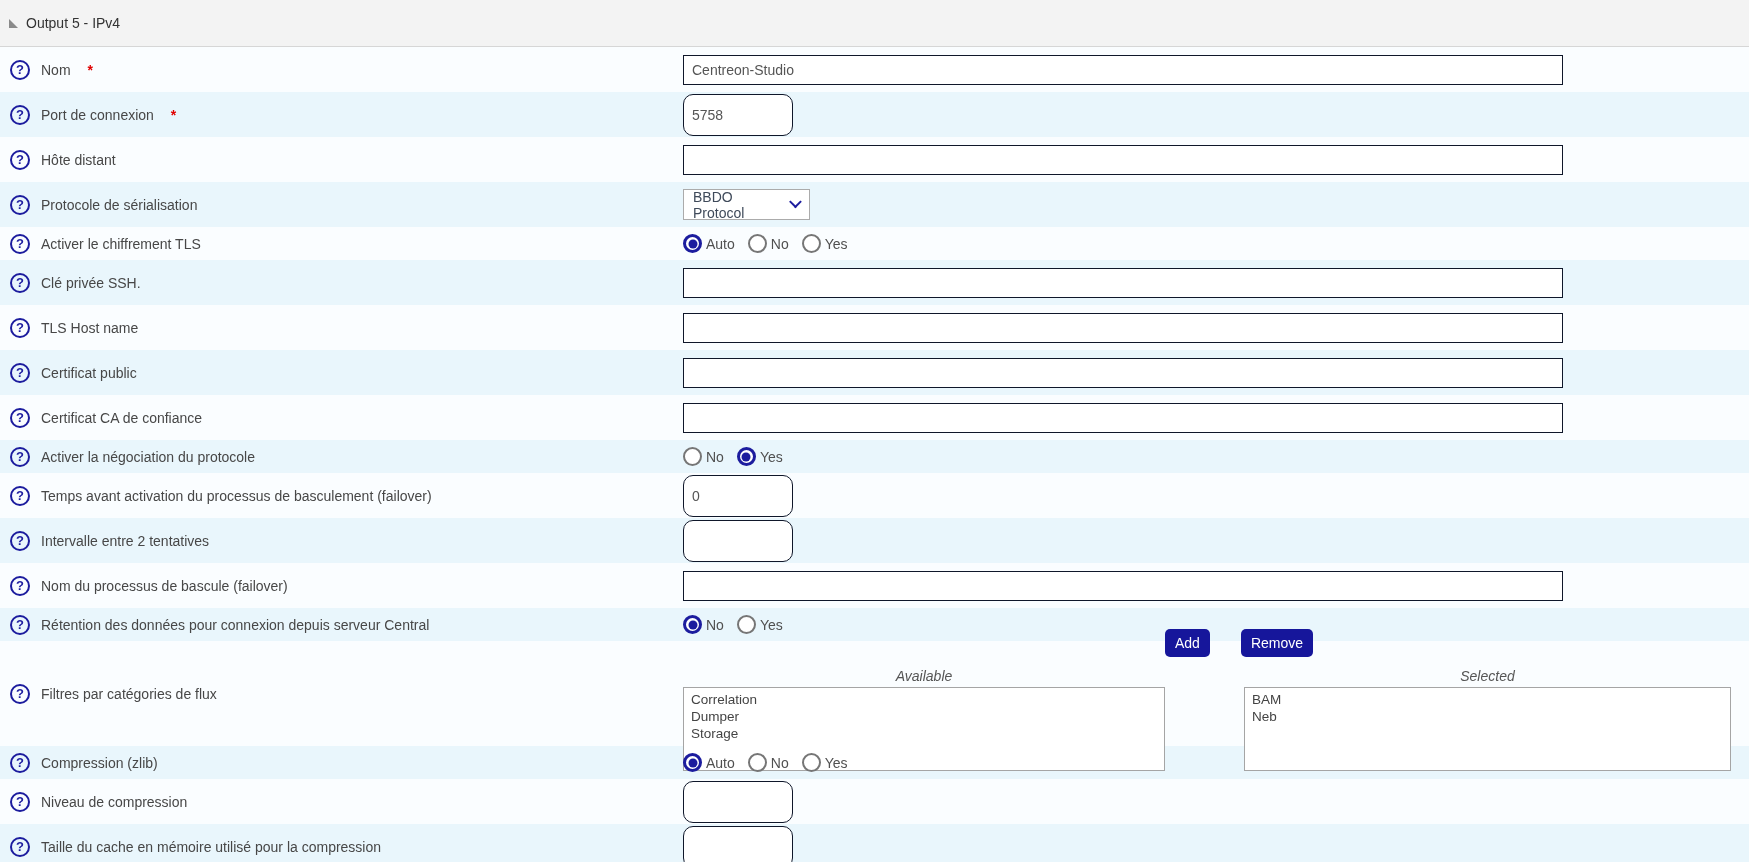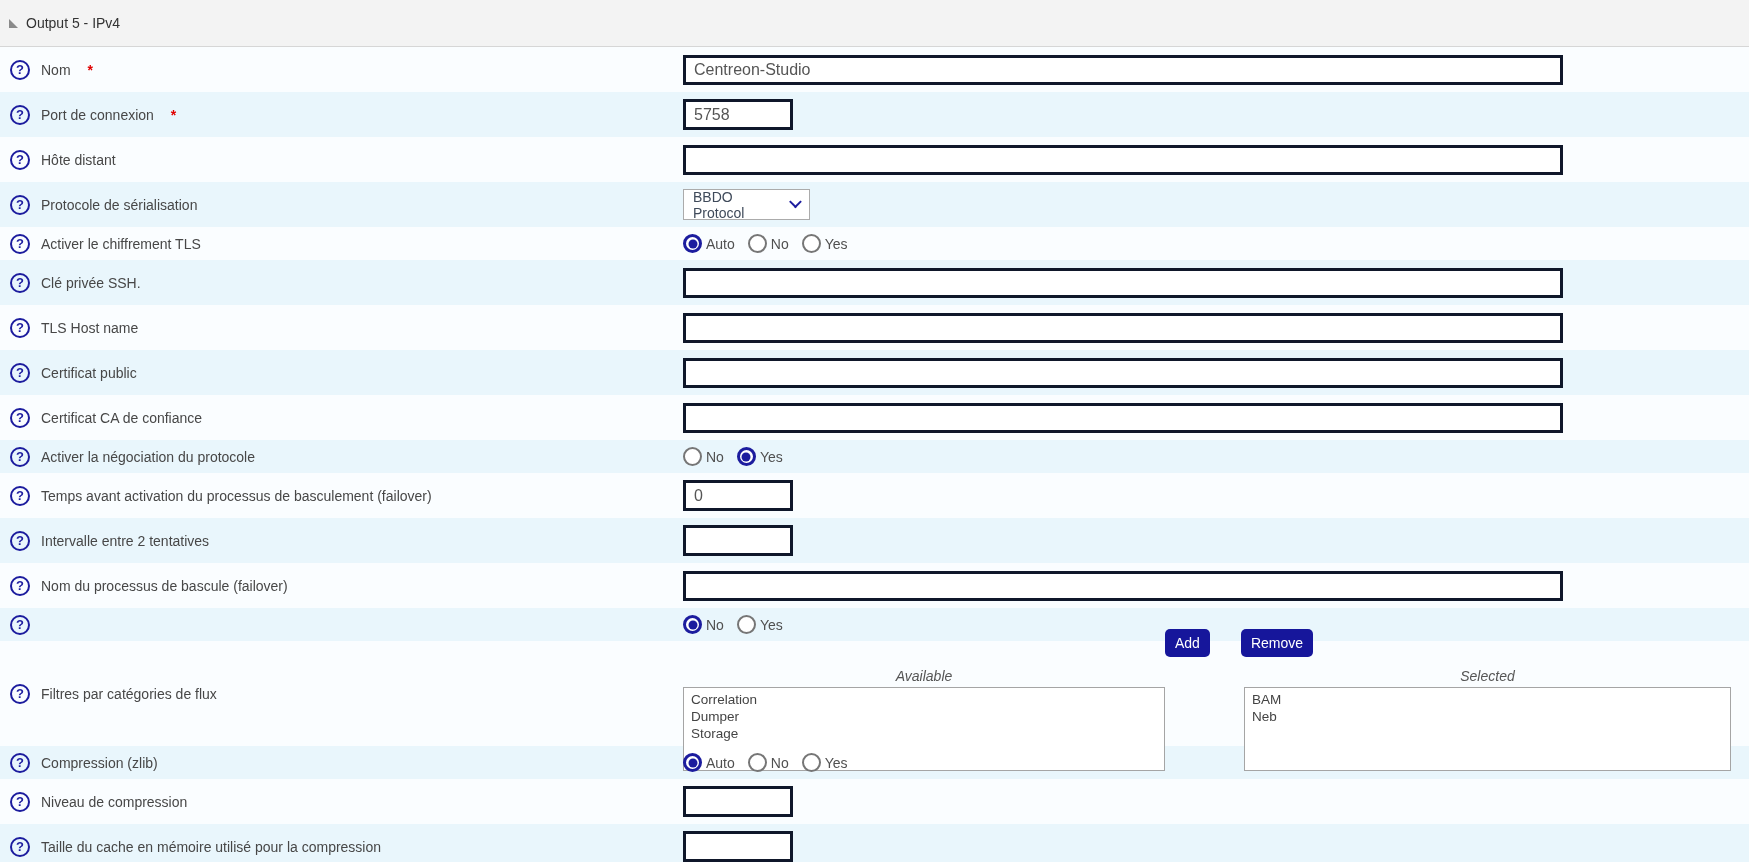--- a/index.html
+++ b/index.html
@@ -34,25 +34,25 @@
     color: #1c1c9e; font-weight: bold; font-size: 13px; line-height: 16px;
     text-align: center; cursor: pointer; background: transparent;
   }
   .lbl { color: #474747; }
   .req { color: #e00000; margin-left: 6px; font-weight: bold; }
 
   .field-cell { flex: 1 1 auto; display: flex; align-items: center; }
 
   
   .ti {
-    height: 30px; border: 3px solid #0f172a; background: #fff; color: #555;
-    font-family: "Liberation Sans", sans-serif; font-size: 16px; padding: 0 8px; outline: none;
+    height: 30px; border: 1px solid #0f172a; background: #fff; color: #555;
+    font-family: "Liberation Sans", sans-serif; font-size: 14px; padding: 0 8px; outline: none;
   }
   .ti.wide  { width: 880px; }
-  .ti.small { width: 110px; height: 31px; }
+  .ti.small { width: 110px; height: 42px; border-radius: 10px; }
 
   
   .sel {
     width: 127px; height: 31px; border: 1px solid #ababab; background: #fff;
     display: flex; align-items: center; justify-content: flex-end;
     padding: 0 9px 0 9px; cursor: pointer; color: #3f4a5a;
   }
   .chev {
     width: 9px; height: 9px; border-right: 2.5px solid #1c1c9e; border-bottom: 2.5px solid #1c1c9e;
     transform: rotate(45deg) translate(-2px, -2px); margin-left: 8px;
@@ -255,20 +255,21 @@
     <span class="lbl">Nom du processus de bascule (failover)</span>
   </div>
   <div class="field-cell">
     <input class="ti wide" type="text" value="" style="">
   </div>
 </div>
 
 <div class="row blue h-radio">
   <div class="label-cell">
     <span class="qicon">?</span>
+    <span class="lbl">Rétention des données pour connexion depuis serveur Central</span>
   </div>
   <div class="field-cell">
     <div class="radios">
       <span class="radio">
         <span class="rb checked"></span>
         <span class="rlabel">No</span>
       </span>
       <span class="radio">
         <span class="rb"></span>
         <span class="rlabel">Yes</span>

